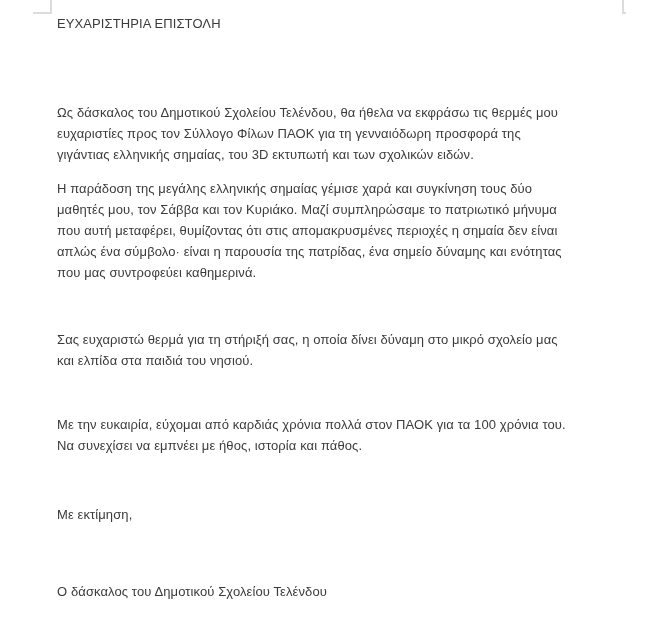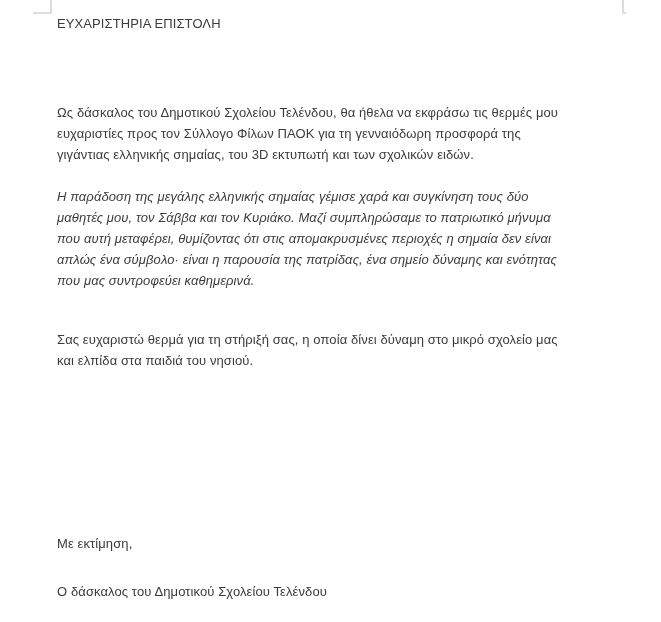--- a/index.html
+++ b/index.html
@@ -40,24 +40,24 @@
     left: 57px;
     width: 585px;
     font-size: 13px;
     line-height: 21px;
     letter-spacing: 0.1px;
     white-space: pre-line;
     cursor: text;
   }
   .title    { top: 13px; }
   .p1       { top: 78px; margin-top: 24px; }
-  .p2       { top: 186px; font-style: italic; }
+  .p2       { top: 178px; }
   .p3       { top: 329px; }
   .p4       { top: 414px; }
-  .closing1 { top: 504px; margin-top: 29px; }
+  .closing1 { top: 504px; }
   .closing2 { top: 533px; margin-top: 48px; }
 </style>
 </head>
 <body>
 
 <div class="page">
 
   <div class="margin-mark margin-mark-left"></div>
 
   <div class="margin-mark margin-mark-right"></div>
@@ -70,18 +70,20 @@
 
   <div class="textblock p2">Η παράδοση της μεγάλης ελληνικής σημαίας γέμισε χαρά και συγκίνηση τους δύο
 μαθητές μου, τον Σάββα και τον Κυριάκο. Μαζί συμπληρώσαμε το πατριωτικό μήνυμα
 που αυτή μεταφέρει, θυμίζοντας ότι στις απομακρυσμένες περιοχές η σημαία δεν είναι
 απλώς ένα σύμβολο· είναι η παρουσία της πατρίδας, ένα σημείο δύναμης και ενότητας
 που μας συντροφεύει καθημερινά.</div>
 
   <div class="textblock p3">Σας ευχαριστώ θερμά για τη στήριξή σας, η οποία δίνει δύναμη στο μικρό σχολείο μας
 και ελπίδα στα παιδιά του νησιού.</div>
 
+  <div class="textblock p4">Με την ευκαιρία, εύχομαι από καρδιάς χρόνια πολλά στον ΠΑΟΚ για τα 100 χρόνια του.
+Να συνεχίσει να εμπνέει με ήθος, ιστορία και πάθος.</div>
 
   <div class="textblock closing1">Με εκτίμηση,</div>
 
   <div class="textblock closing2">Ο δάσκαλος του Δημοτικού Σχολείου Τελένδου</div>
 
 </div>
 
 </body></html>

